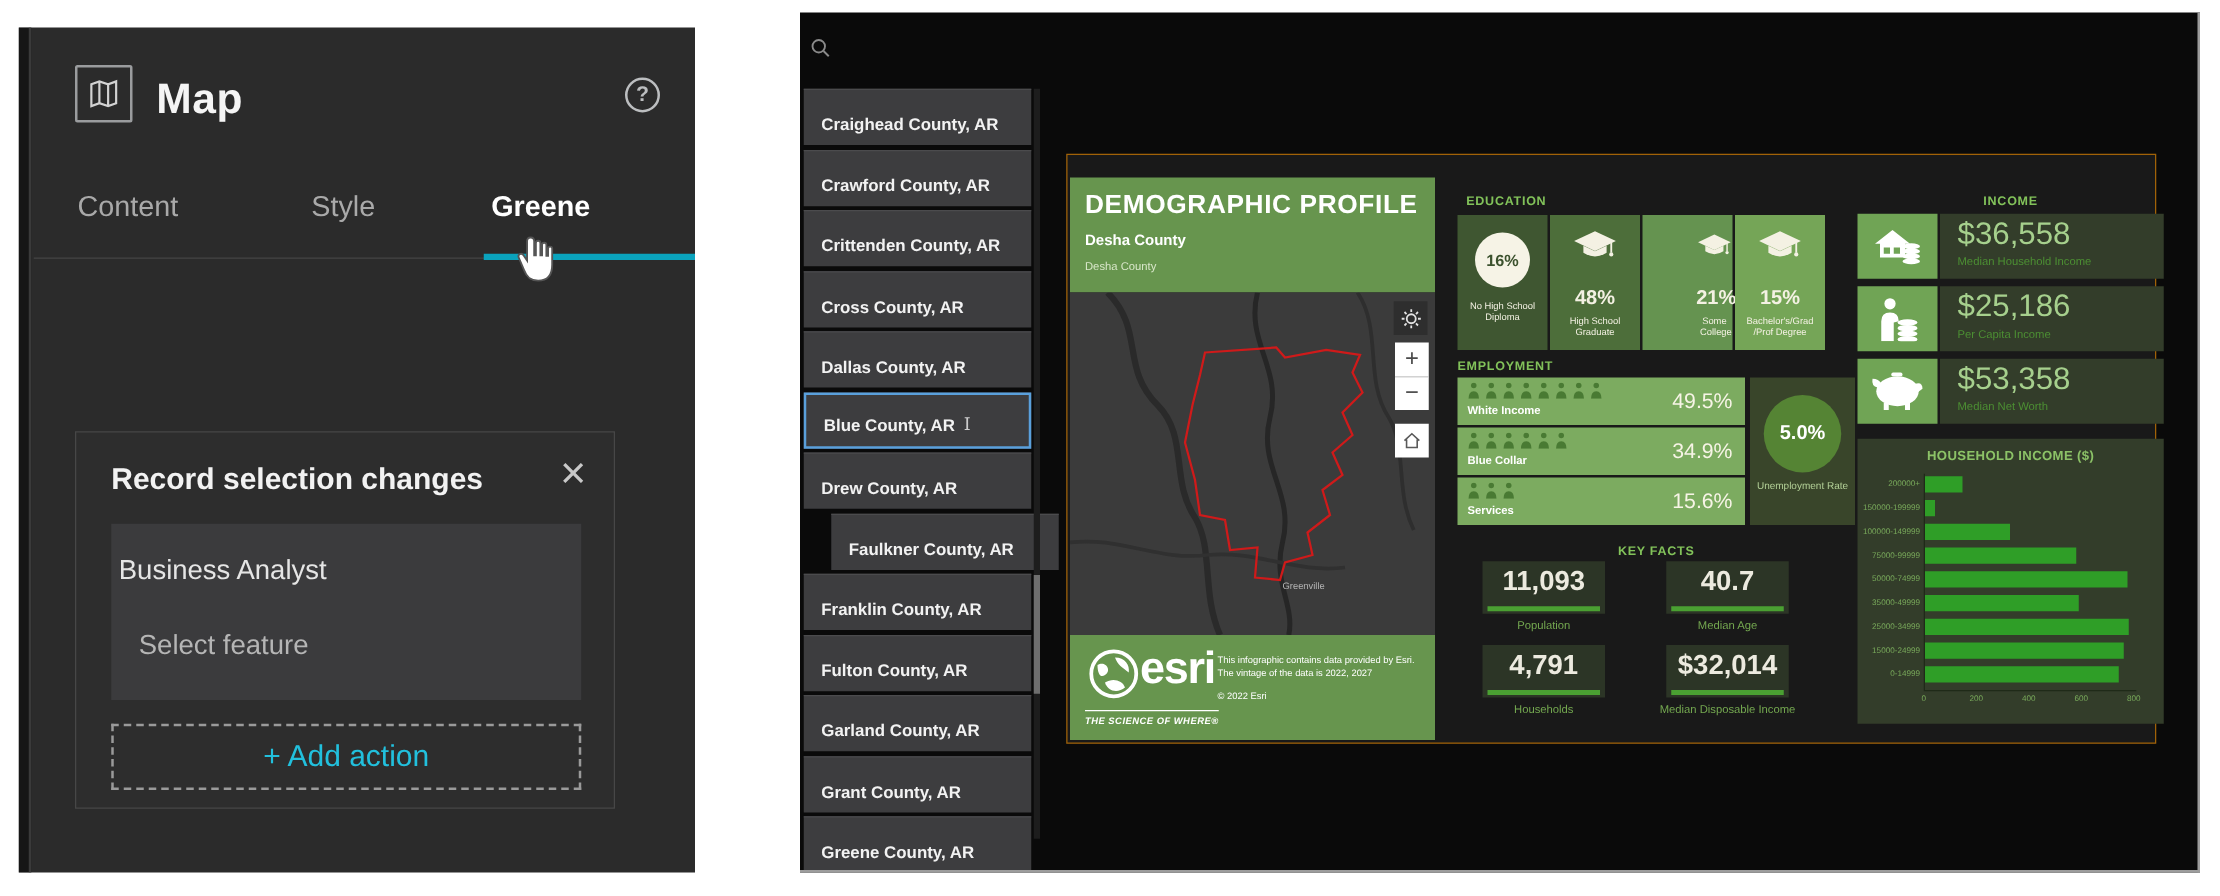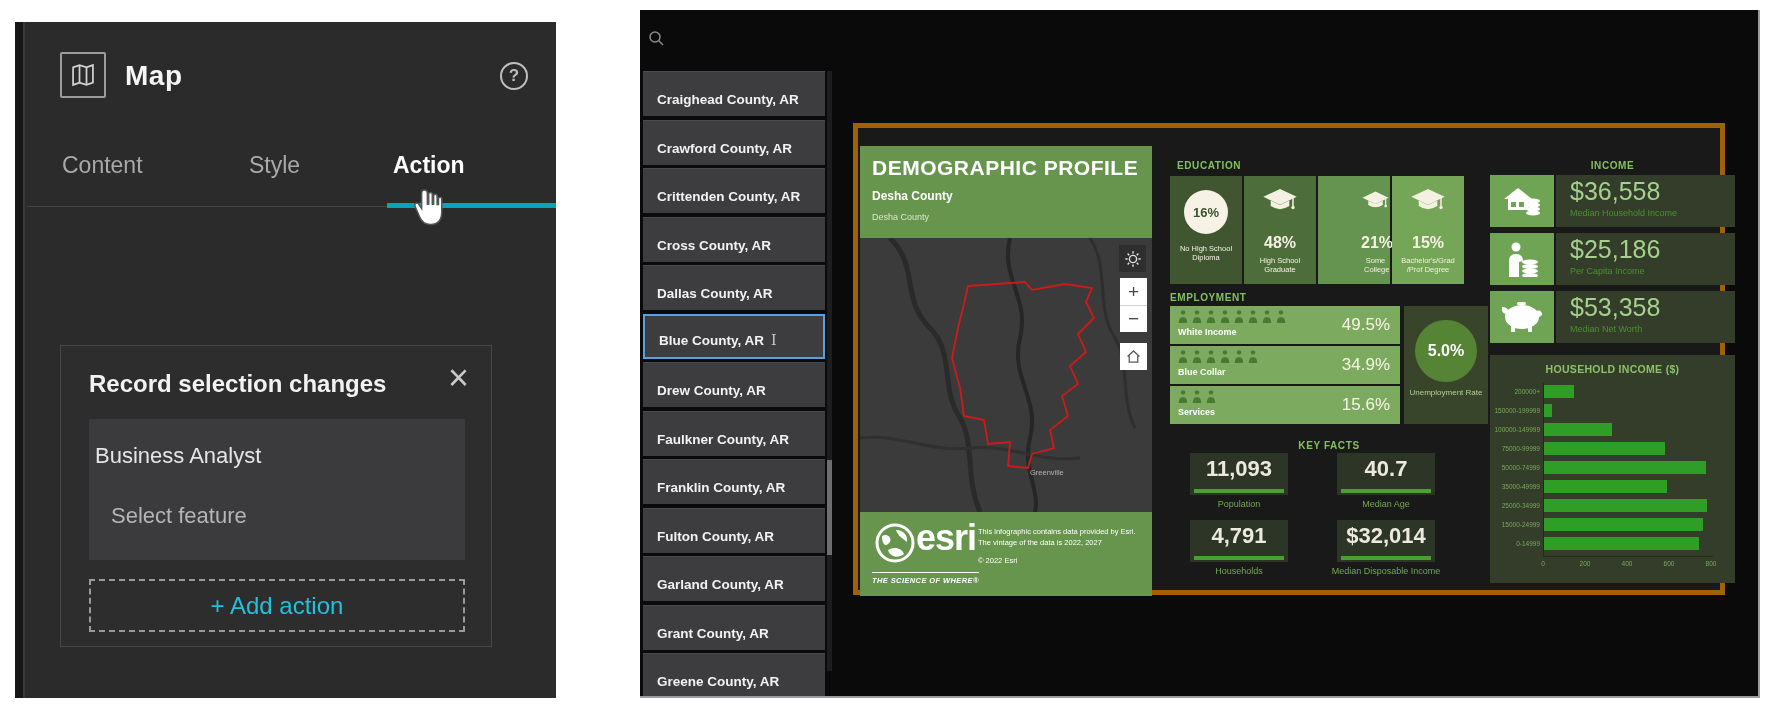--- a/index.html
+++ b/index.html
@@ -2,21 +2,21 @@
 <html><head>
 <meta charset="utf-8">
 <style>
   * { margin:0; padding:0; box-sizing:border-box; }
   html,body { width:1776px; height:717px; background:#ffffff; font-family:"Liberation Sans", sans-serif; overflow:hidden; }
 
   
   .left-shot { position:absolute; left:15px; top:22px; width:541px; height:676px; background:#2b2b2b; overflow:hidden; }
   .left-strip { position:absolute; left:0; top:0; width:10px; height:100%; background:#161616; border-right:2px solid #3a3a3a; }
   .map-icon-box { position:absolute; left:45px; top:30px; width:46px; height:46px; border:2px solid #9a9c9e; border-radius:2px; display:flex; align-items:center; justify-content:center; }
-  .lp-title { position:absolute; left:110px; top:38px; font-size:28px; font-weight:bold; color:#f5f5f5; letter-spacing:.5px; }
+  .lp-title { position:absolute; left:110px; top:38px; font-size:34px; font-weight:bold; color:#f5f5f5; letter-spacing:.5px; }
   .help-icon { position:absolute; right:28px; top:40px; width:28px; height:28px; border:2px solid #bcbec0; border-radius:50%; color:#bcbec0; font-size:17px; font-weight:bold; display:flex; align-items:center; justify-content:center; }
   .tab { position:absolute; top:130px; font-size:23px; color:#a9a9a9; cursor:pointer; }
   .tab.t0 { left:47px; } .tab.t1 { left:234px; } .tab.t2 { left:378px; color:#ffffff; font-weight:bold; }
   .tab-divider { position:absolute; top:184px; left:12px; right:0; height:1px; background:#454545; }
   .tab-underline { position:absolute; top:181px; left:372px; width:169px; height:5px; background:#0aa3bd; }
   .hand-cursor { position:absolute; left:396px; top:165px; width:36px; height:42px; }
   .add-trigger-btn { position:absolute; left:45px; top:222px; width:432px; height:66px; background:#0b93a6; color:#ffffff; font-size:25px; display:flex; align-items:center; justify-content:center; cursor:pointer; }
   .trigger-card { position:absolute; left:45px; top:323px; width:432px; height:302px; background:#2d2d2d; border:1px solid #474747; }
   .tc-title { position:absolute; left:28px; top:24px; font-size:24px; font-weight:bold; color:#f2f2f2; }
   .tc-close { position:absolute; right:22px; top:14px; font-size:36px; color:#c9c9c9; line-height:1; cursor:pointer; font-weight:300; }
@@ -29,21 +29,21 @@
   .right-shot { position:absolute; left:640px; top:10px; width:1120px; height:688px; background:#0a0a0a; border-right:2px solid #9d9d9d; border-bottom:2px solid #9d9d9d; overflow:hidden; }
   .search-icon { position:absolute; left:8px; top:20px; }
 
   .county-item { position:absolute; left:3px; width:182px; height:45px; background:#3d3d3f; border-top:1px solid #4b4b4d; color:#f2f2f2; font-size:13.5px; font-weight:bold; display:flex; align-items:flex-end; padding:0 0 9px 14px; cursor:pointer; }
   .county-item.selected { border:2px solid #5aa0dc; background:#3d3d3f; }
   .ibeam { font-family:"DejaVu Serif", serif; font-weight:normal; color:#cccccc; margin-left:7px; font-size:14px; }
   .list-scroll-track { position:absolute; left:187px; top:61px; width:5px; height:600px; background:#1d1d1d; }
   .list-scroll-thumb { position:absolute; left:187px; top:450px; width:5px; height:95px; background:#6e6e6e; }
 
   
-  .infographic { position:absolute; left:213px; top:113px; width:872px; height:472px; background:#191919; border:5px solid #a16207; }
+  .infographic { position:absolute; left:213px; top:113px; width:872px; height:472px; background:#191919; border:1px solid #a16207; }
   .col1 { position:absolute; left:2px; top:0; width:292px; height:468px; }
   .ig-header { position:absolute; left:0; top:18px; width:292px; height:92px; background:#67954e; color:#ffffff; padding:10px 12px; }
   .ig-title { font-size:21px; font-weight:bold; letter-spacing:.5px; }
   .ig-sub { font-size:12px; font-weight:bold; margin-top:9px; }
   .ig-sub2 { font-size:9px; color:#d9e7ca; margin-top:9px; }
   .ig-map { position:absolute; left:0; top:110px; width:292px; height:274px; background:#3b3b3b; overflow:hidden; }
   .map-city-label { position:absolute; left:170px; top:230px; font-size:7.5px; color:#b4b4b4; }
   .map-btn { position:absolute; width:27px; height:27px; display:flex; align-items:center; justify-content:center; cursor:pointer; }
   .gear-btn { right:6px; top:7px; background:rgba(45,45,45,.95); }
   .zoom-in-btn { right:5px; top:40px; background:#ffffff; color:#4a4a4a; font-size:19px; }
@@ -101,21 +101,21 @@
     <svg width="28" height="28" viewBox="0 0 24 24" fill="none" stroke="#d2d2d2" stroke-width="1.5">
       <path d="M3.5 5.5 L9 3.5 L15 5.5 L20.5 3.5 V18.5 L15 20.5 L9 18.5 L3.5 20.5 Z"></path>
       <path d="M9 3.5 V18.5 M15 5.5 V20.5"></path>
     </svg>
   </div>
   <div class="lp-title">Map</div>
   <div class="help-icon">?</div>
 
   <div class="tab t0">Content</div>
   <div class="tab t1">Style</div>
-  <div class="tab t2">Action</div>
+  <div class="tab t2">Greene</div>
   <div class="tab-divider"></div>
   <div class="tab-underline"></div>
 
   <div class="hand-cursor">
     <svg width="36" height="42" viewBox="0 0 24 28">
       <path d="M9 2 c1.2 0 1.9 .9 1.9 2 v7.5 h.9 v-6.6 c0-1.6 2.4-1.6 2.4 0 v6.6 h.9 v-5.6 c0-1.5 2.3-1.5 2.3 0 v5.8 h.9 v-3.8 c0-1.4 2.2-1.4 2.2 0 v8.6 c0 5.6-2.8 8.5-7.5 8.5 c-4.2 0-6.1-1.9-7.5-5.6 l-2.8-6.6 c-.8-1.9 1.4-2.9 2.5-1.3 l1.9 2.8 v-10.3 c0-1.1 .7-2 1.9-2 z" fill="#ffffff" stroke="#555555" stroke-width="1"></path>
     </svg>
   </div>
 
 
@@ -154,21 +154,21 @@
       <div class="county-item" style="top: 255px;">
         <span>Dallas County, AR</span>
       </div>
       <div class="county-item selected" style="top: 303.5px;">
         <span>Blue County, AR</span>
         <span class="ibeam">I</span>
       </div>
       <div class="county-item" style="top: 352px;">
         <span>Drew County, AR</span>
       </div>
-      <div class="county-item" style="top: 400.5px;">
+      <div class="county-item" style="top: 400.5px; margin-left: 22px;">
         <span>Faulkner County, AR</span>
       </div>
       <div class="county-item" style="top: 449px;">
         <span>Franklin County, AR</span>
       </div>
       <div class="county-item" style="top: 497.5px;">
         <span>Fulton County, AR</span>
       </div>
       <div class="county-item" style="top: 546px;">
         <span>Garland County, AR</span>

